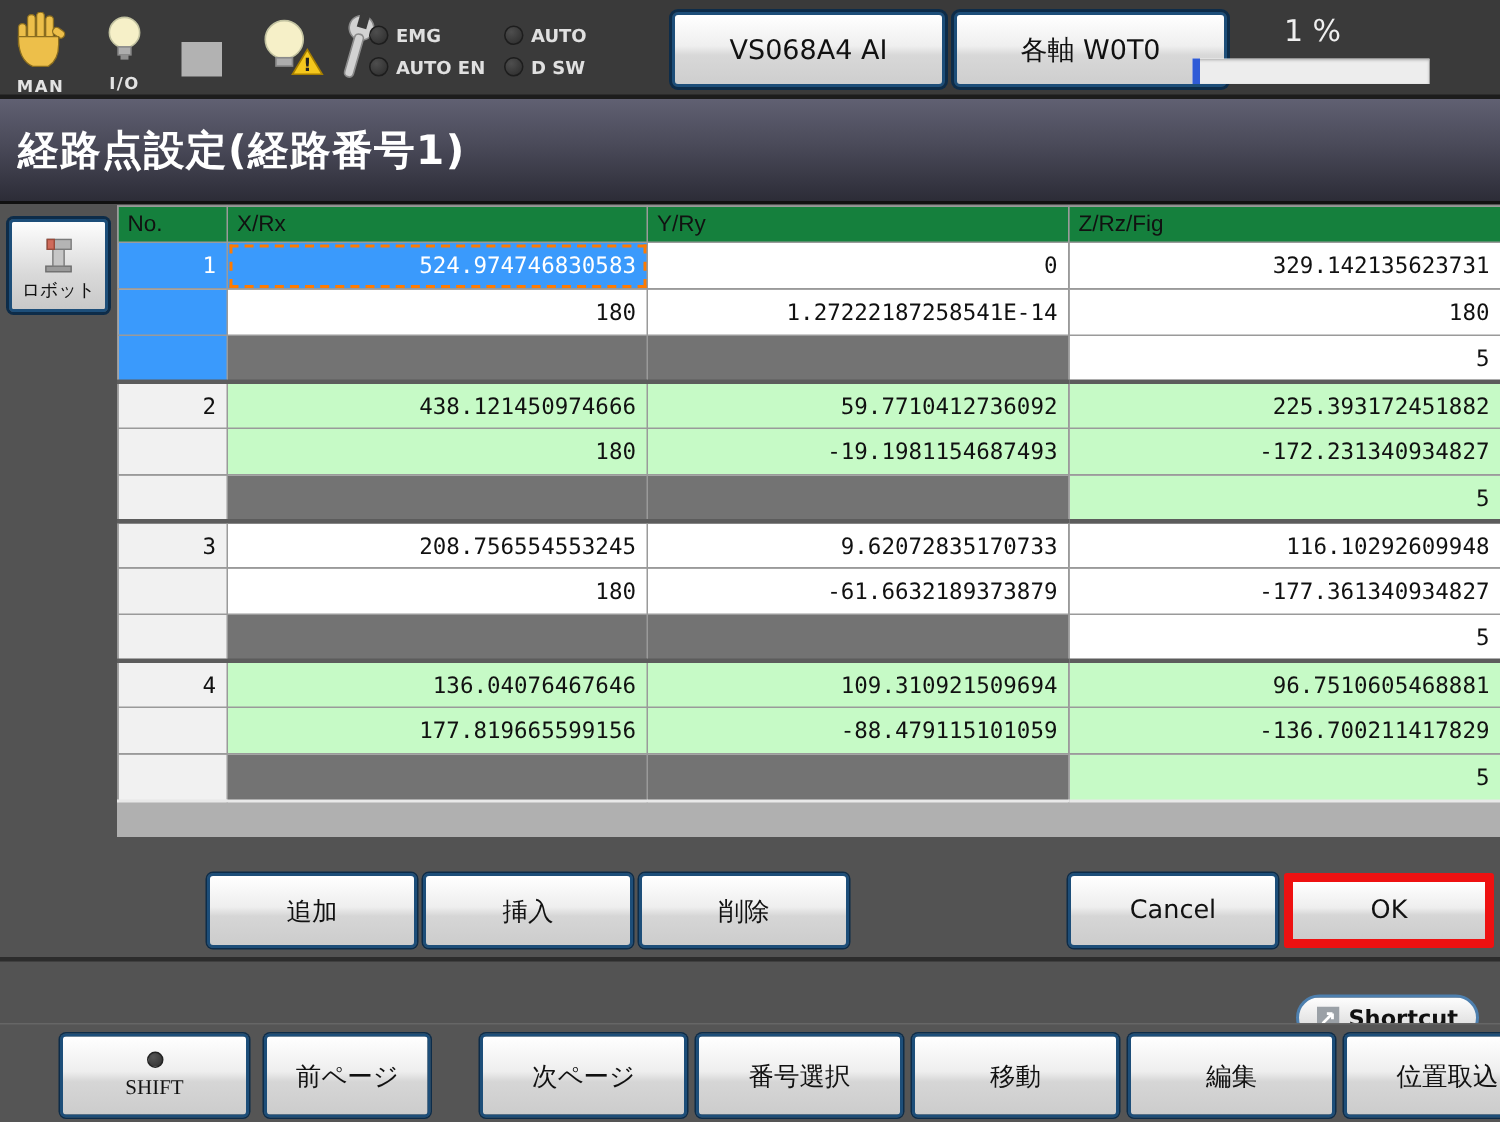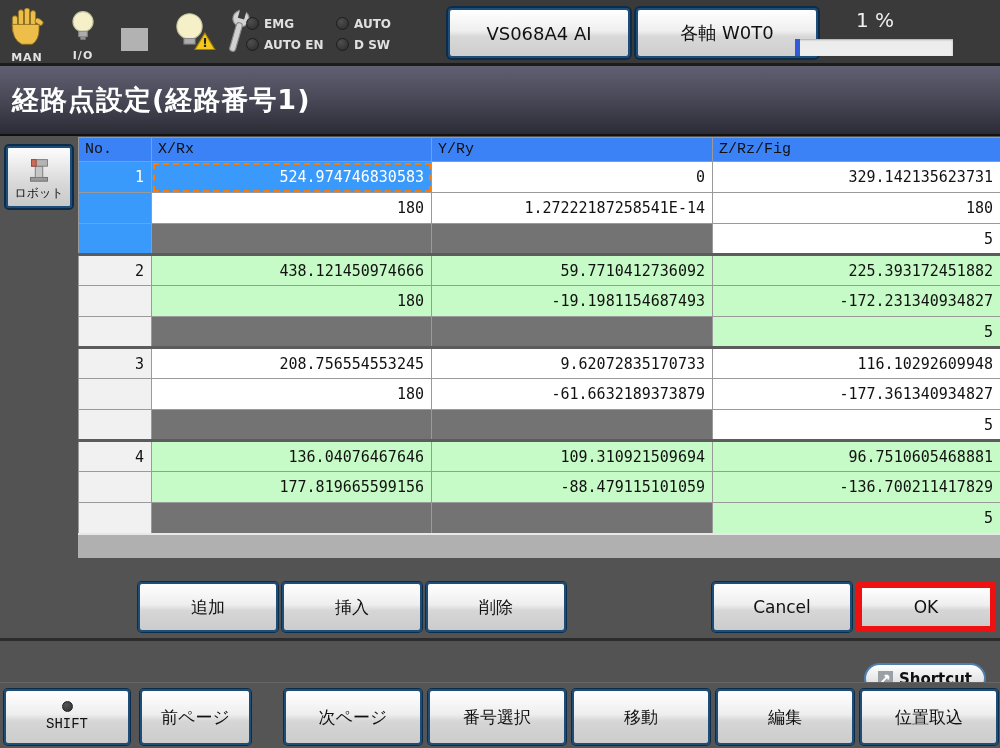--- a/index.html
+++ b/index.html
@@ -35,22 +35,22 @@
   
   .side-btn{position:absolute;left:6px;top:146px;width:66px;height:62px;padding:2px 0 0 0;
             background:linear-gradient(180deg,#fdfdfd,#d9d9d9 60%,#c9c9c9);
             border:2px solid #1d4e79;border-radius:3px;box-shadow:0 0 0 2px #0d2c49;
             font-size:12px;color:#111;text-align:center;font-family:"DejaVu Sans",sans-serif;}
   .side-btn .lbl{display:block;margin-top:-2px;}
 
   
   .grid-wrap{position:absolute;left:78px;top:137px;width:922px;}
   table.grid{border-collapse:collapse;table-layout:fixed;width:922px;background:#b0b0b0;}
-  .grid th{background:#3b82f6;border:1px solid #9a9a9a;font-weight:normal;text-align:left;
-           padding:2px 6px;font-size:15px;height:24px;color:#111;font-family:Liberation Mono, monospace;}
+  .grid th{background:#15803d;border:1px solid #9a9a9a;font-weight:normal;text-align:left;
+           padding:2px 6px;font-size:15px;height:24px;color:#111;font-family:Liberation Sans, sans-serif;}
   .grid td{border:1px solid #9a9a9a;text-align:right;padding:2px 7px;font-size:15px;height:31px;
            background:#fff;color:#111;white-space:nowrap;overflow:hidden;
            font-family:"DejaVu Sans Mono",monospace;}
   .grid tr.gstart td{border-top:3px solid #5c5c5c;}
   .grid td.no{background:#f1f1f1;}
   .grid td.sel{background:var(--sel);color:#fff;}
   .grid td.focus{background:var(--sel);color:#fff;outline:2px dashed #ff7b00;outline-offset:-3px;}
   .grid td.green{background:var(--row-green);}
   .grid td.gray{background:var(--disabled-gray);}
   .grid tr.empty td{background:#b0b0b0;border-color:#b0b0b0;border-top:2px solid #e8e8e8;height:24px;}
@@ -63,21 +63,21 @@
   .btn-ok{border:6px solid var(--ok-red);border-radius:2px;box-shadow:none;}
   .divider{position:absolute;left:0;top:638px;width:1000px;height:3px;background:#2c2c2c;}
   .shortcut{position:absolute;left:864px;top:648px;width:122px;height:31px;border-radius:16px;
             border:2px solid #4d7fae;background:linear-gradient(180deg,#fefefe,#d2d2d2);
             font-size:15px;font-weight:bold;color:#111;display:flex;align-items:center;justify-content:center;gap:6px;
             font-family:"DejaVu Sans",sans-serif;margin-top:15px;}
   .bottombar{position:absolute;left:0;top:682px;width:1000px;height:66px;background:#555;border-top:1px solid #666;}
   .fbtn{position:absolute;top:6px;height:56px;font-size:17px;color:#111;
         background:linear-gradient(180deg,#ffffff 0%,#eeeeee 45%,#d6d6d6 58%,#cccccc 100%);
         border:2px solid #1d4e79;border-radius:4px;box-shadow:0 0 0 1px #0d2c49, inset 0 1px 0 #fff;
-        font-family:Liberation Mono, monospace;}
+        font-family:Liberation Serif, serif;margin-left:36px;}
   .shift-dot{display:block;width:11px;height:11px;border-radius:50%;
              background:radial-gradient(circle at 35% 30%,#565656,#2e2e2e);border:1px solid #222;margin:0 auto 2px auto;}
   .fbtn .small{font-size:14px;}
 </style>
 </head>
 <body>
 
 <div class="screen">
 
   <div class="topbar">

